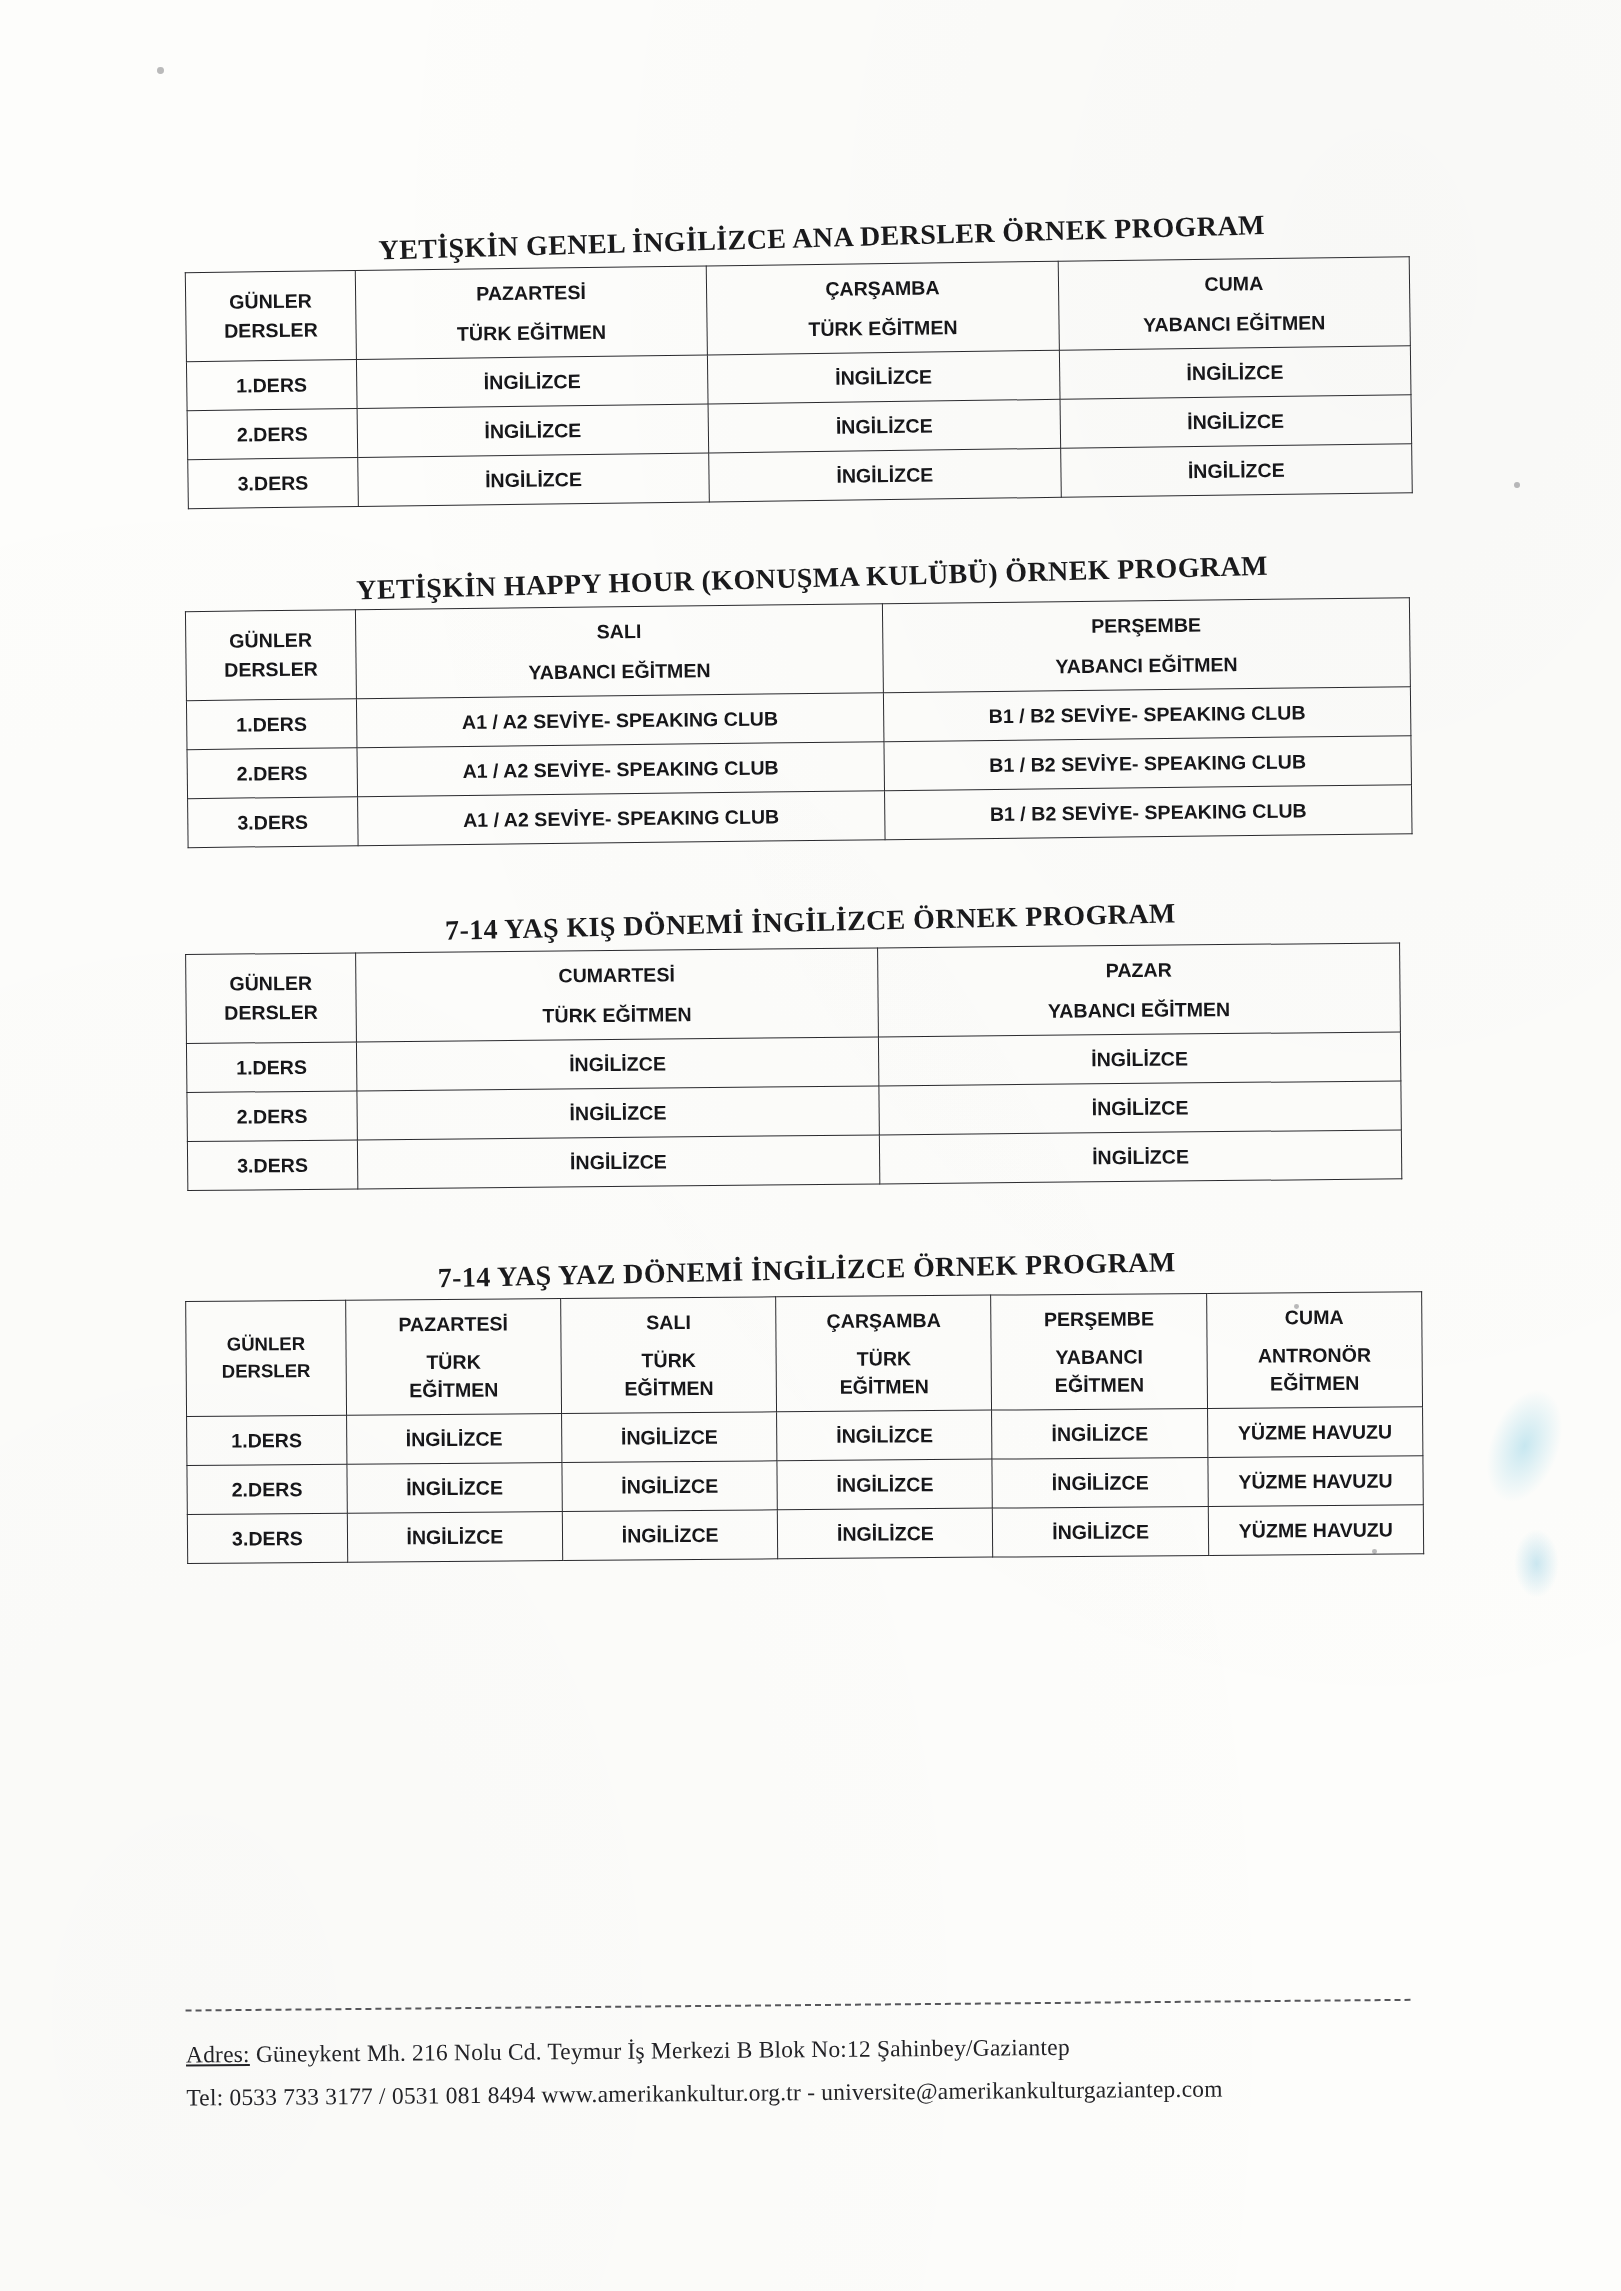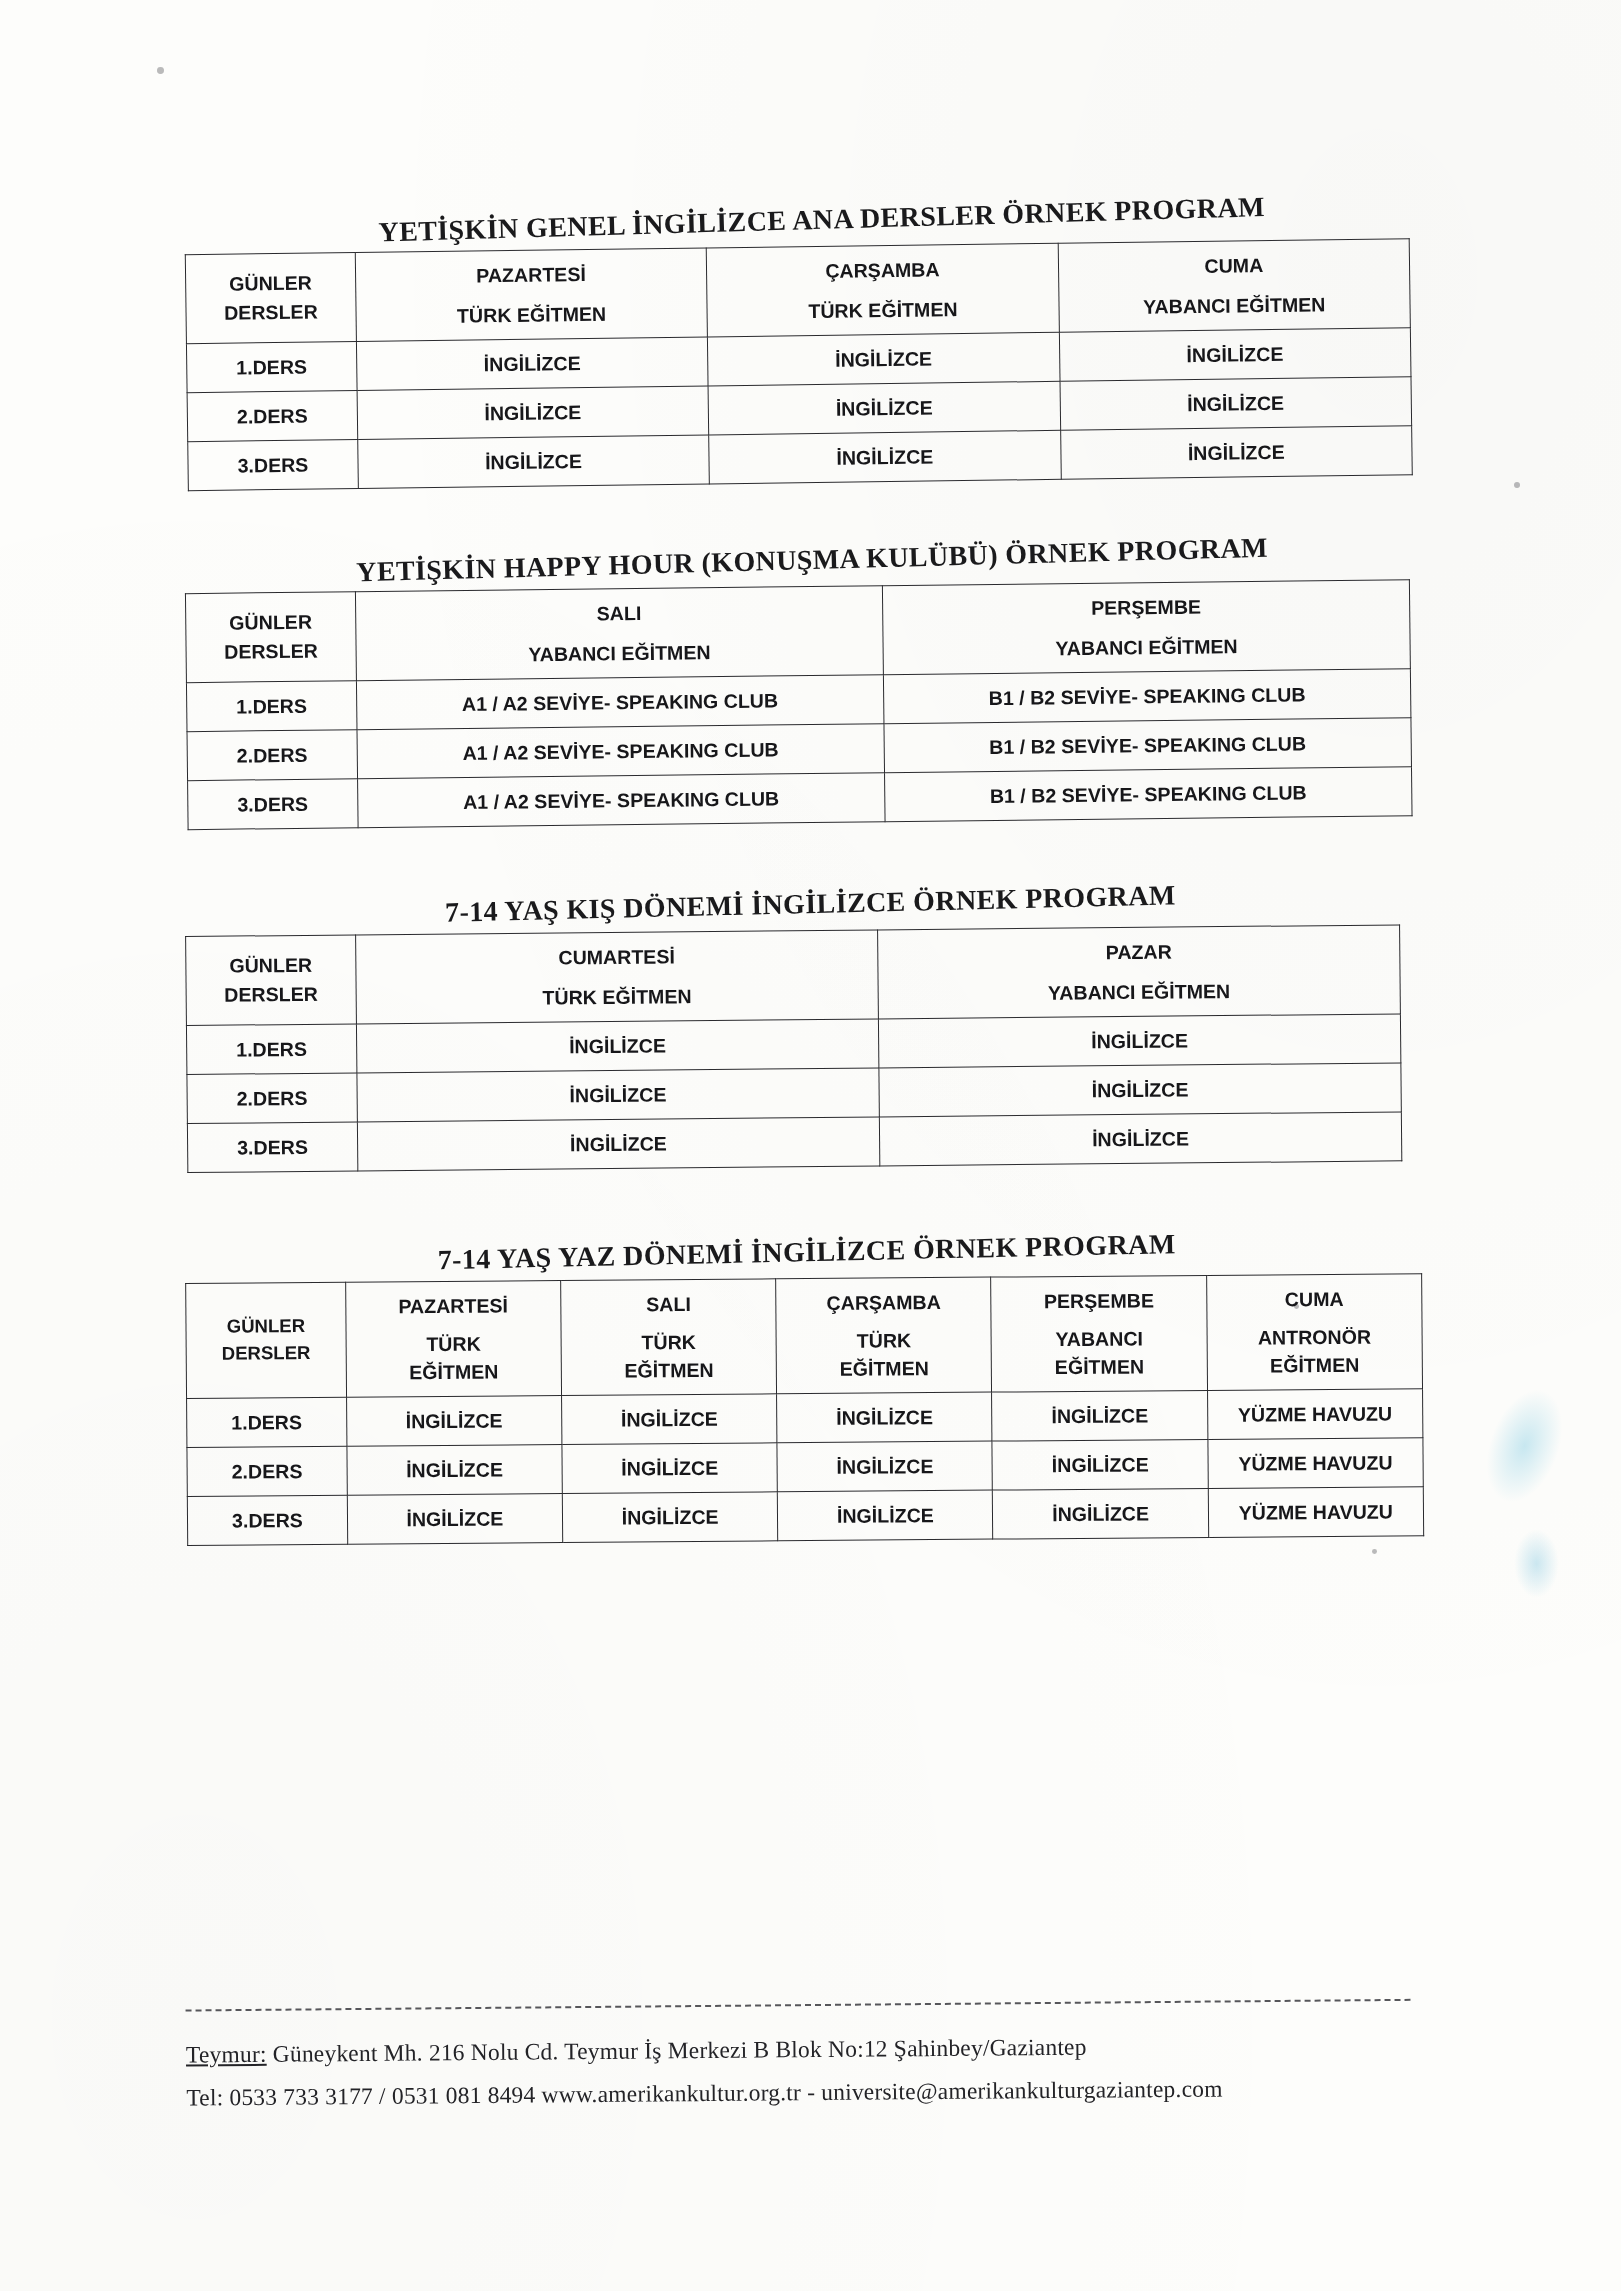--- a/index.html
+++ b/index.html
@@ -19,21 +19,21 @@
     position: absolute;
     inset: 0;
     background:
       radial-gradient(ellipse at 85% 12%, rgba(0,0,0,0.018), rgba(0,0,0,0) 55%),
       radial-gradient(ellipse at 12% 88%, rgba(0,0,0,0.015), rgba(0,0,0,0) 60%),
       #fdfdfb;
   }
   .sheet {
     position: absolute;
     left: 186px;
-    top: 204px;
+    top: 222px;
     width: 1259px;
   }
   .section {
     margin-bottom: 55px;
   }
   .section-title {
     font-family: "Liberation Serif", serif;
     font-weight: bold;
     font-size: 28px;
     letter-spacing: 0.4px;
@@ -336,19 +336,19 @@
           </tr>
         </tbody>
       </table>
     </div>
 
   </div>
 
   <div class="footer">
     <div class="dashed"></div>
     <div class="addr-line">
-      <span class="addr-label">Teymur:</span><span> Güneykent Mh. 216 Nolu Cd. Teymur İş Merkezi B Blok No:12 Şahinbey/Gaziantep</span>
+      <span class="addr-label">Adres:</span><span> Güneykent Mh. 216 Nolu Cd. Teymur İş Merkezi B Blok No:12 Şahinbey/Gaziantep</span>
     </div>
     <div class="addr-line">Tel: 0533 733 3177 / 0531 081 8494 www.amerikankultur.org.tr - universite@amerikankulturgaziantep.com</div>
   </div>
 
 </div>
 
 
 </body></html>

